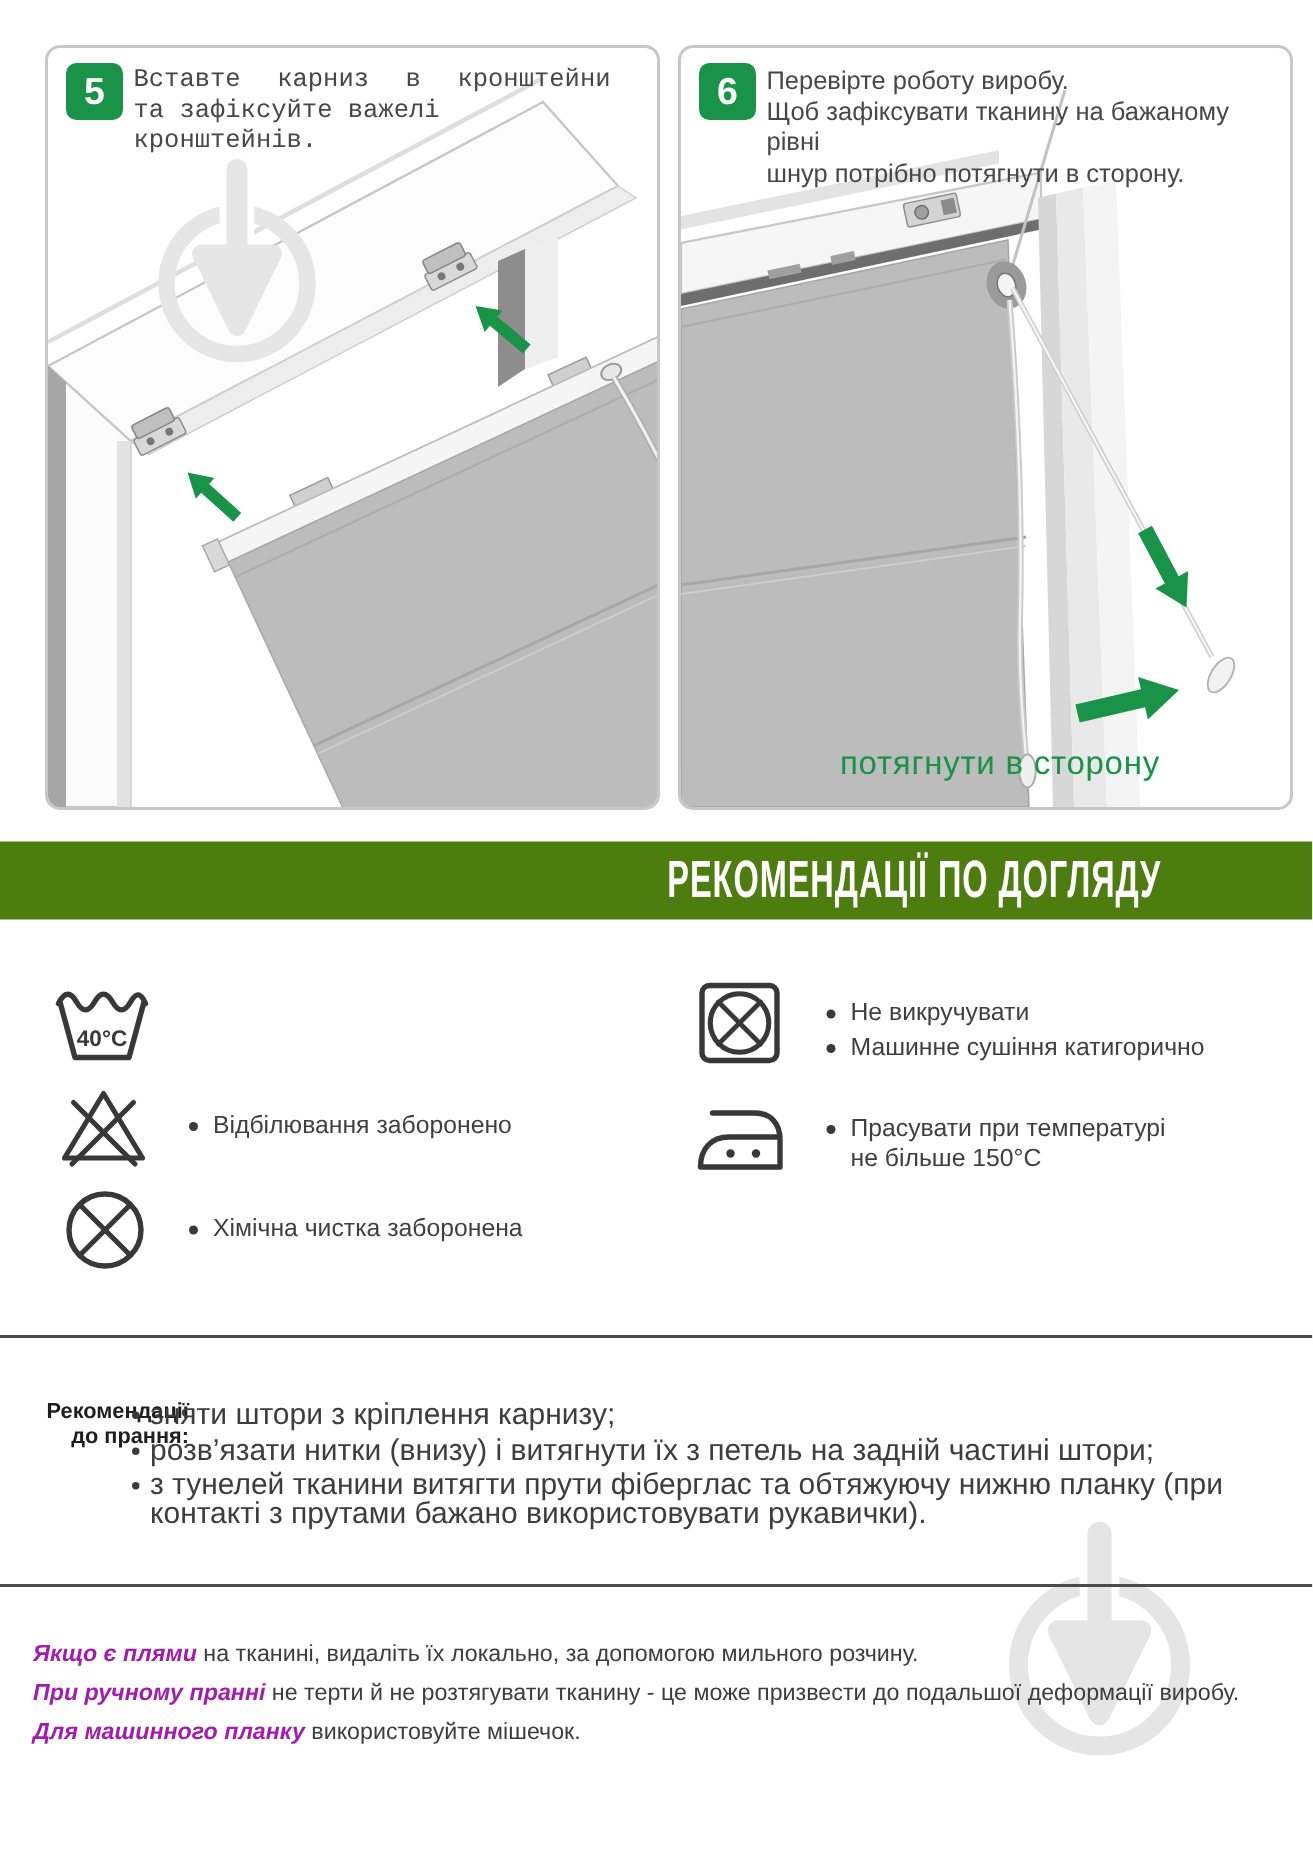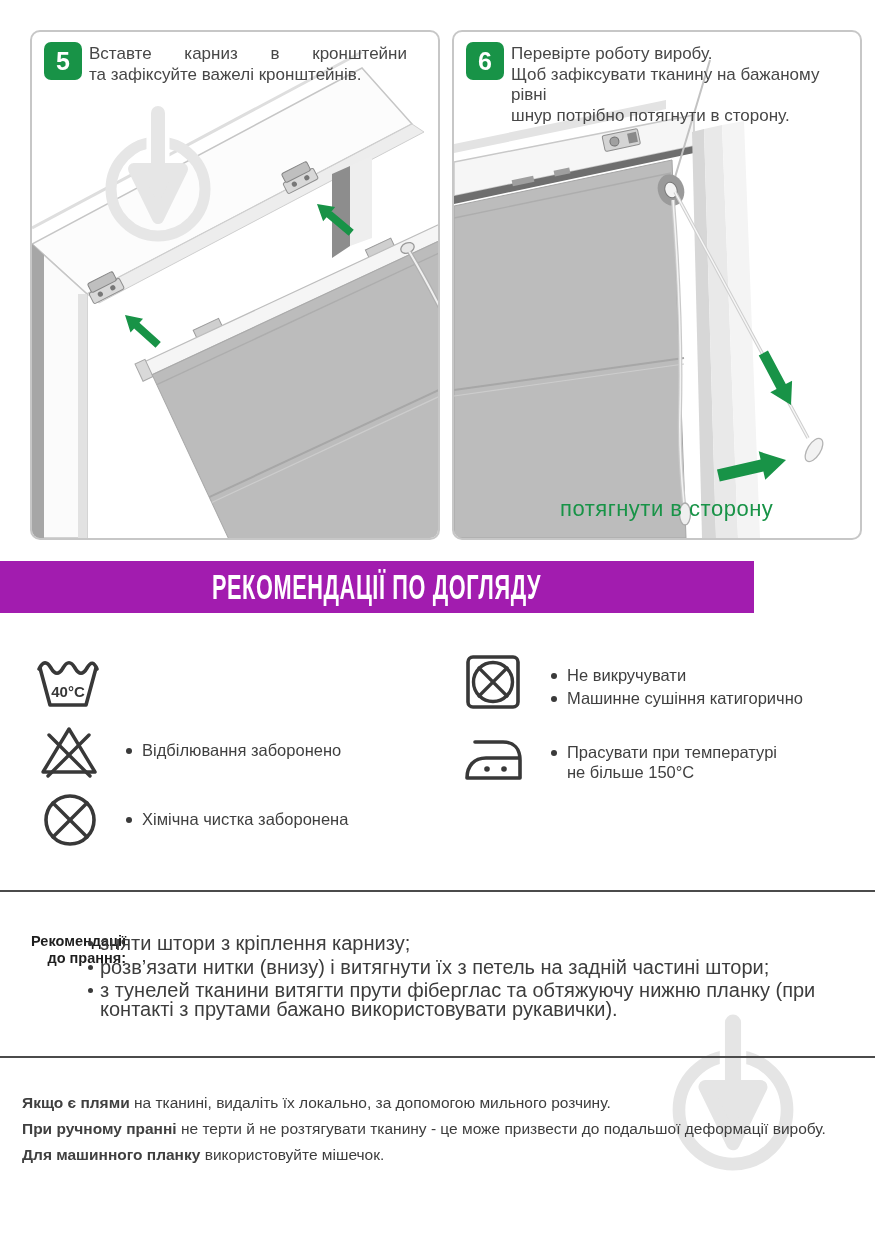--- a/index.html
+++ b/index.html
@@ -8,49 +8,49 @@
   
   .panel{position:absolute;width:410px;height:510px;background:#fff;border:2px solid #c7c7c7;
          border-radius:10px;box-sizing:border-box;overflow:hidden;}
   .panel-5{left:30px;top:30px;} .panel-6{left:452px;top:30px;}
   .panel svg.illus{position:absolute;left:0;top:0;}
   .step-head{position:absolute;left:12px;top:10px;display:flex;gap:7px;z-index:3;}
   .badge{width:38px;height:38px;border-radius:7px;background:#189347;color:#fff;
          display:flex;align-items:center;justify-content:center;font-size:25px;font-weight:bold;flex:0 0 auto;}
   .step-text{font-size:17px;line-height:20.5px;color:#474747;padding-top:2px;}
   .step-text .ln{display:block;}
-  .panel-5 .step-text{width:318px;}
+  .panel-5 .step-text{width:318px;font-family:Liberation Mono, monospace;}
   .panel-5 .ln-justify{text-align:justify;text-align-last:justify;}
   .panel-6 .step-text{width:336px;}
   .pull-note{position:absolute;left:106px;top:464px;z-index:3;font-size:22px;font-weight:normal;
              color:#189347;white-space:nowrap;letter-spacing:.5px;}
   
-  .banner{position:absolute;left:0;top:561px;width:754px;height:52px;background:#a21caf;
-          display:flex;align-items:center;justify-content:center;}
+  .banner{position:absolute;left:0;top:561px;width:875px;height:52px;background:#4d7c0f;
+          display:flex;align-items:center;justify-content:flex-end;}
   .banner span{color:#fff;font-size:35px;font-weight:bold;letter-spacing:1px;
                transform:scaleX(.62);transform-origin:center;white-space:nowrap;}
   
   .icon-abs{position:absolute;}
   .care-text{position:absolute;font-size:16.5px;line-height:19.5px;color:#3f3f3f;}
   .bullet-line{position:relative;padding-left:18px;white-space:nowrap;}
   .bullet-line.dot::before{content:"";position:absolute;left:2px;top:7px;width:6px;height:6px;
                            border-radius:50%;background:#3a3a3a;}
   .bullet-gap{height:3px;}
   
   .divider{position:absolute;left:0;width:875px;height:2px;background:#4b4b4b;}
   .wash-label{position:absolute;left:20px;top:933px;width:106px;text-align:right;
               font-size:14.5px;font-weight:bold;line-height:17px;color:#1e1e1e;}
   .wash-items{position:absolute;left:88px;top:934px;width:762px;}
   .wash-item{position:relative;padding-left:12px;font-size:20px;line-height:18.5px;
              color:#3d3d3d;margin-bottom:5px;}
   .wash-item::before{content:"";position:absolute;left:0;top:7px;width:5px;height:5px;
                      border-radius:50%;background:#3a3a3a;}
   .notes{position:absolute;left:22px;top:1094px;width:840px;}
   .note{margin-bottom:8.5px;font-size:15.5px;line-height:17.5px;color:#3d3d3d;}
-  .note b{color:#404040;}
+  .note b{color:#a21caf;font-style:italic;}
   .watermark-br{position:absolute;left:648px;top:1014px;z-index:0;}
 </style>
 </head>
 <body>
 
 <div class="page">
 
   <div class="watermark-br">
     <svg width="170" height="180" viewBox="-85 -90 170 180">
       <g transform="translate(0,6) scale(1.15)">

